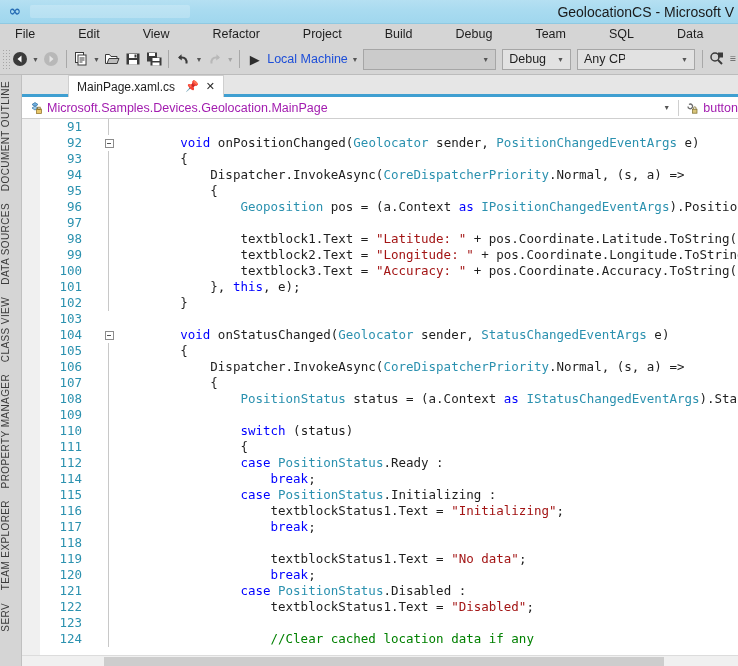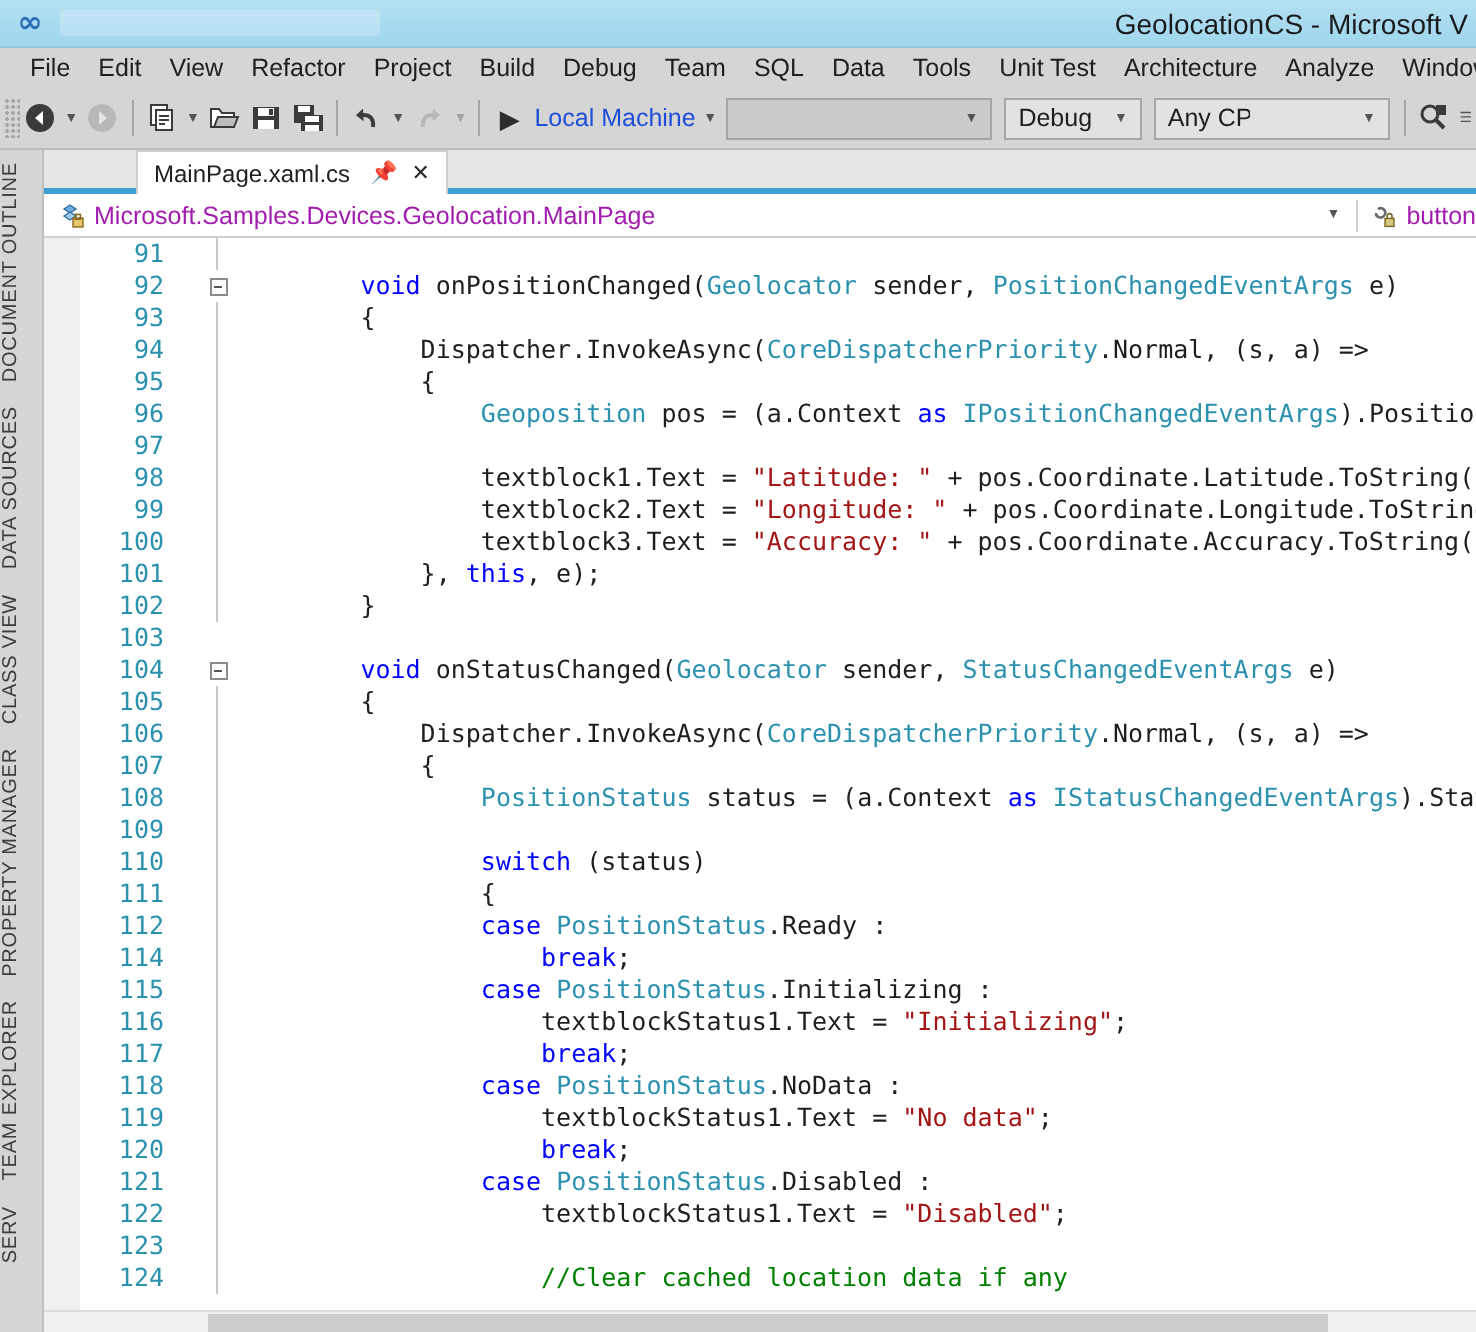--- a/index.html
+++ b/index.html
@@ -29,21 +29,21 @@
     position: absolute; left: 0; top: 0; width: 738px; height: 24px;
     text-align: right; padding-right: 4px;
     font-size: 14px; line-height: 25px; color: #1a1a1a;
     white-space: nowrap; overflow: hidden;
   }
 
   
   .menubar {
     position: absolute; left: 0; top: 24px; width: 738px; height: 20px;
     background: #d5d5d5; display: flex; align-items: flex-start;
-    padding-left: 8px; overflow: hidden; white-space: nowrap;
+    padding-left: 8px; overflow: hidden; white-space: nowrap; gap: 29px;
   }
   .menubar .mi {
     font-size: 12.5px; color: #1e1e1e; padding: 0 7px; line-height: 20px;
     cursor: default;
   }
 
   
   .toolbar {
     position: absolute; left: 0; top: 44px; width: 738px; height: 31px;
     background: #d5d5d5; border-bottom: 1px solid #bcbcbc;
@@ -400,21 +400,21 @@
         <div class="line"><span class="ln">107</span><span class="guide"></span><span class="code"><span class="pln">            {</span></span></div>
         <div class="line"><span class="ln">108</span><span class="guide"></span><span class="code"><span class="pln">                </span><span class="typ">PositionStatus</span><span class="pln"> status = (a.Context </span><span class="kw">as</span><span class="pln"> </span><span class="typ">IStatusChangedEventArgs</span><span class="pln">).Status;</span></span></div>
         <div class="line"><span class="ln">109</span><span class="guide"></span><span class="code"></span></div>
         <div class="line"><span class="ln">110</span><span class="guide"></span><span class="code"><span class="pln">                </span><span class="kw">switch</span><span class="pln"> (status)</span></span></div>
         <div class="line"><span class="ln">111</span><span class="guide"></span><span class="code"><span class="pln">                {</span></span></div>
         <div class="line"><span class="ln">112</span><span class="guide"></span><span class="code"><span class="pln">                </span><span class="kw">case</span><span class="pln"> </span><span class="typ">PositionStatus</span><span class="pln">.Ready :</span></span></div>
         <div class="line"><span class="ln">114</span><span class="guide"></span><span class="code"><span class="pln">                    </span><span class="kw">break</span><span class="pln">;</span></span></div>
         <div class="line"><span class="ln">115</span><span class="guide"></span><span class="code"><span class="pln">                </span><span class="kw">case</span><span class="pln"> </span><span class="typ">PositionStatus</span><span class="pln">.Initializing :</span></span></div>
         <div class="line"><span class="ln">116</span><span class="guide"></span><span class="code"><span class="pln">                    textblockStatus1.Text = </span><span class="str">"Initializing"</span><span class="pln">;</span></span></div>
         <div class="line"><span class="ln">117</span><span class="guide"></span><span class="code"><span class="pln">                    </span><span class="kw">break</span><span class="pln">;</span></span></div>
-        <div class="line"><span class="ln">118</span><span class="guide"></span><span class="code"><span class="pln">                </span><span class="kw">case</span><span class="pln"> </span><span class="typ">PositionStatus</span><span class="pln">.NoData :</span></span></div>
+        <div class="line"><span class="ln">118</span><span class="guide"></span></div>
         <div class="line"><span class="ln">119</span><span class="guide"></span><span class="code"><span class="pln">                    textblockStatus1.Text = </span><span class="str">"No data"</span><span class="pln">;</span></span></div>
         <div class="line"><span class="ln">120</span><span class="guide"></span><span class="code"><span class="pln">                    </span><span class="kw">break</span><span class="pln">;</span></span></div>
         <div class="line"><span class="ln">121</span><span class="guide"></span><span class="code"><span class="pln">                </span><span class="kw">case</span><span class="pln"> </span><span class="typ">PositionStatus</span><span class="pln">.Disabled :</span></span></div>
         <div class="line"><span class="ln">122</span><span class="guide"></span><span class="code"><span class="pln">                    textblockStatus1.Text = </span><span class="str">"Disabled"</span><span class="pln">;</span></span></div>
         <div class="line"><span class="ln">123</span><span class="guide"></span><span class="code"></span></div>
         <div class="line"><span class="ln">124</span><span class="guide"></span><span class="code"><span class="pln">                    </span><span class="cmt">//Clear cached location data if any</span></span></div>
       </div>
   </div>
 
   <div class="hscroll">

